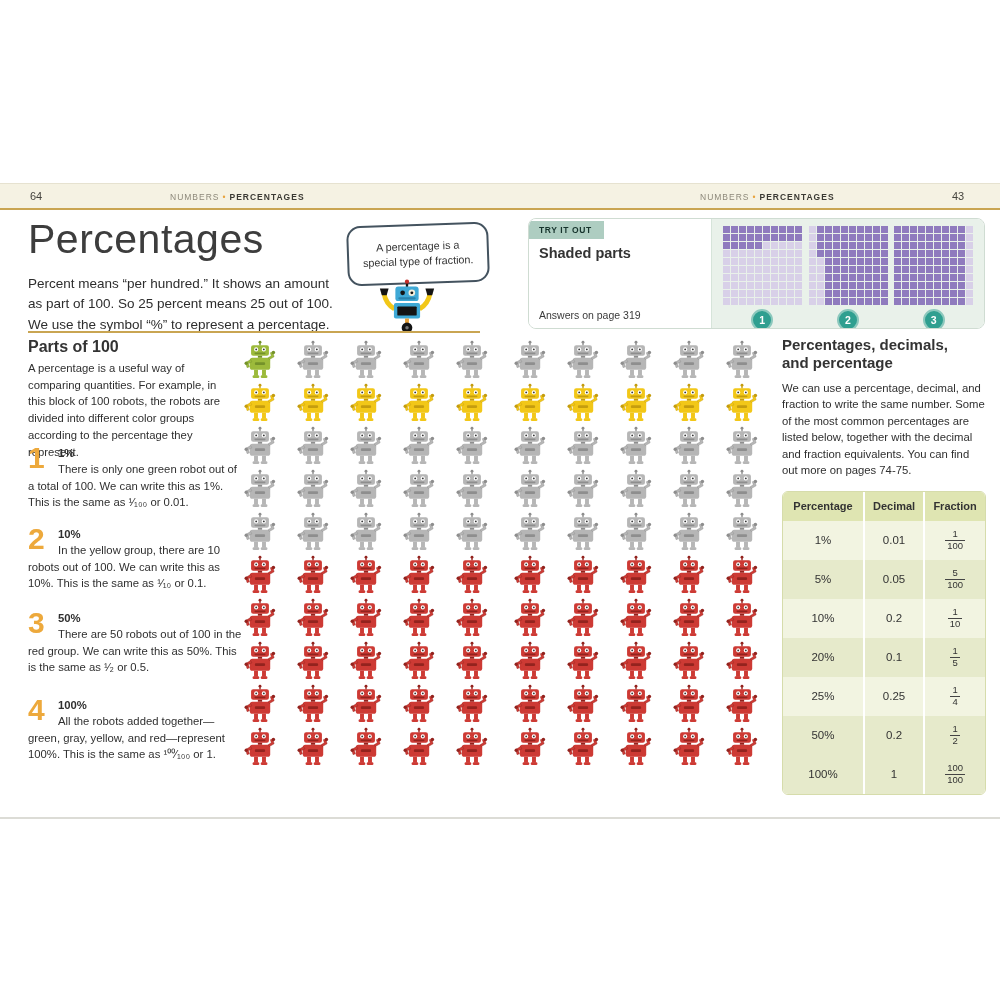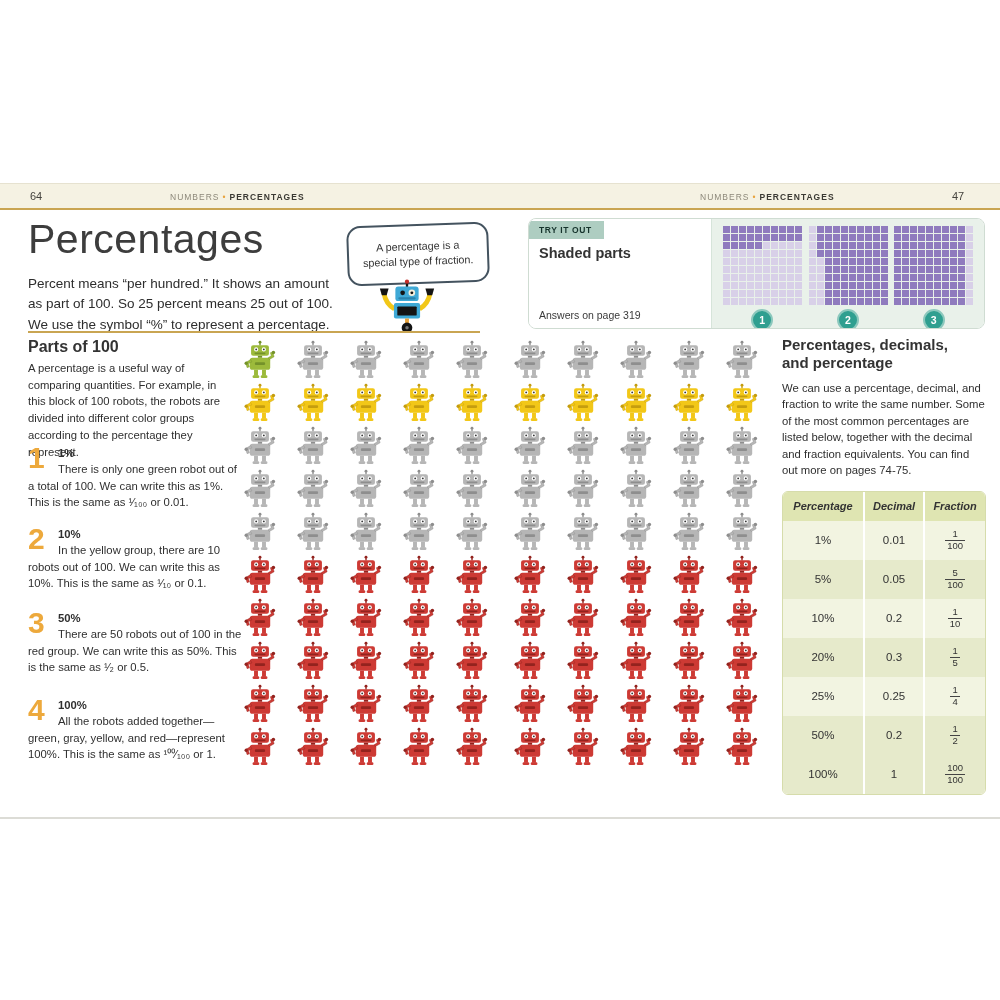--- a/index.html
+++ b/index.html
@@ -48,39 +48,39 @@
   .sq-grid{display:grid;grid-template-columns:repeat(10,7px);grid-auto-rows:7px;gap:1px;}
   .sq-grid span{display:block;width:7px;height:7px;}
   .badge{margin-top:4px;width:18px;height:18px;border-radius:50%;background:#2f9f90;border:2px solid #8cc8bd;
          color:#fff;font-size:10.5px;font-weight:bold;display:flex;align-items:center;justify-content:center;}
   
   .pdf-col{position:absolute;left:782px;top:336px;width:204px;}
   .pdf-head{font-size:15px;font-weight:600;color:#333;line-height:1.2;margin:0 0 8px 0;width:175px;}
   .pdf-body{font-size:11.3px;line-height:1.46;color:#2f2f2f;margin:0;}
   table.pdf{margin-top:12px;width:204px;border-collapse:separate;border-spacing:0;border:1px solid #d6dcab;
             border-radius:6px;overflow:hidden;}
-  table.pdf th{background:#dfe5b2;font-size:11px;font-weight:bold;color:#333;height:27px;text-align:center;font-style:italic;}
+  table.pdf th{background:#dfe5b2;font-size:11px;font-weight:bold;color:#333;height:27px;text-align:center;}
   table.pdf td{font-size:11.5px;color:#333;height:37px;text-align:center;}
   table.pdf tr.odd td{background:#f2f4e1;}
   table.pdf tr.even td{background:#e6eacb;}
   table.pdf th+th, table.pdf td+td{border-left:2px solid #fff;}
   .frac{display:inline-flex;flex-direction:column;align-items:center;font-size:9.5px;line-height:1.15;vertical-align:middle;}
   .frac .den{border-top:1px solid #444;padding:0 2px;}
   .frac .num{padding:0 2px;}
 </style>
 </head>
 <body>
 
 <div id="canvas">
 
   <div class="band"></div>
   <span class="pagenum" style="left:30px">64</span>
   <span class="runhead" style="left:170px"><span>NUMBERS</span><span class="sep">•</span><b>PERCENTAGES</b></span>
   <span class="runhead" style="left:700px"><span>NUMBERS</span><span class="sep">•</span><b>PERCENTAGES</b></span>
-  <span class="pagenum" style="left:952px">47</span>
+  <span class="pagenum" style="left:952px">43</span>
 
   <div class="title">Percentages</div>
   <div class="intro">Percent means “per hundred.” It shows an amount as part of 100. So 25 percent means 25 out of 100. We use the symbol “%” to represent a percentage.</div>
 
   <div class="bubble">
       <span>A percentage is a special type of fraction.</span>
     </div>
   <svg class="mascot" viewBox="0 0 70 64">
     <path d="M22 38 Q13 33 11 21" stroke="#f2c718" stroke-width="5" fill="none"></path>
     <path d="M48 38 Q57 33 59 21" stroke="#f2c718" stroke-width="5" fill="none"></path>
@@ -2586,21 +2586,21 @@
         <tr class="odd">
           <td>10%</td>
           <td>0.2</td>
           <td><span class="frac">
                 <span class="num">1</span>
                 <span class="den">10</span>
               </span></td>
         </tr>
         <tr class="even">
           <td>20%</td>
-          <td>0.3</td>
+          <td>0.1</td>
           <td><span class="frac">
                 <span class="num">1</span>
                 <span class="den">5</span>
               </span></td>
         </tr>
         <tr class="odd">
           <td>25%</td>
           <td>0.25</td>
           <td><span class="frac">
                 <span class="num">1</span>

